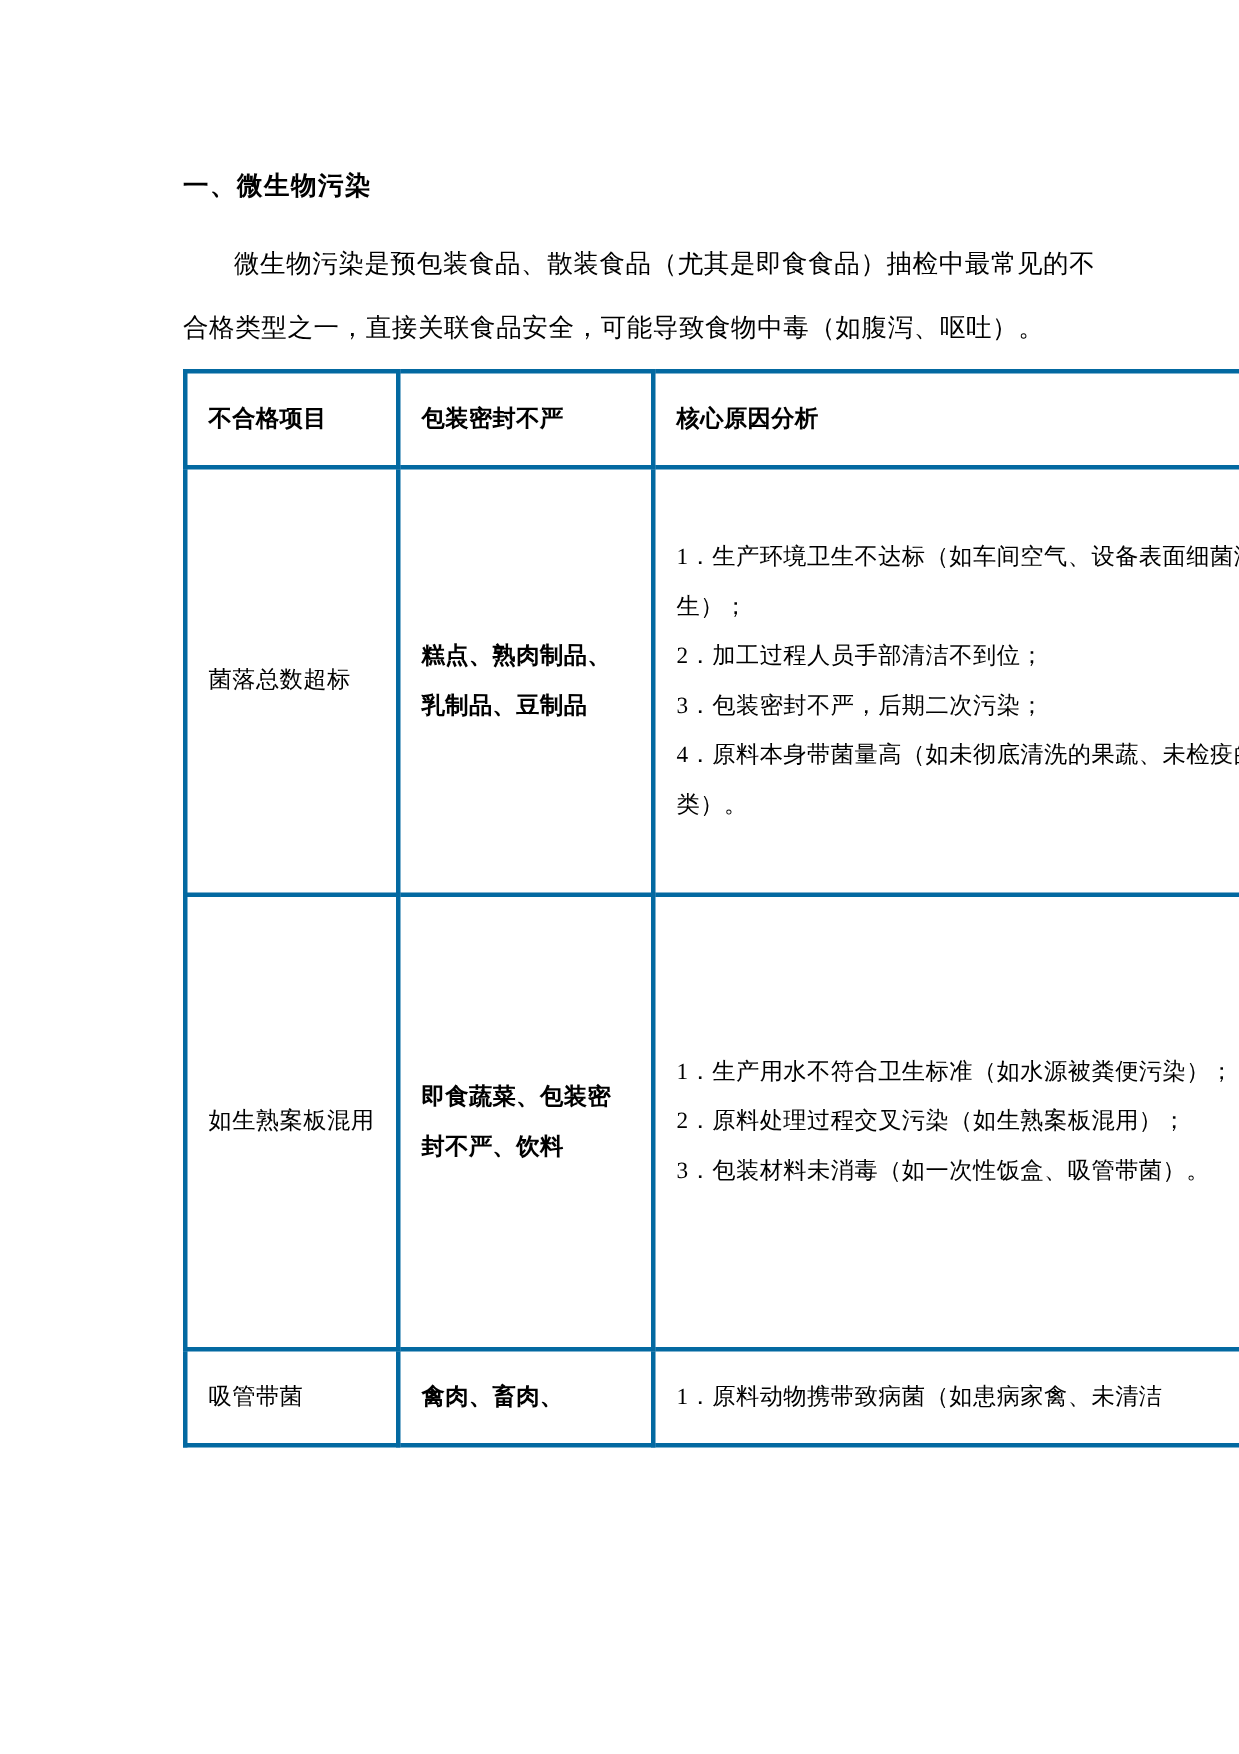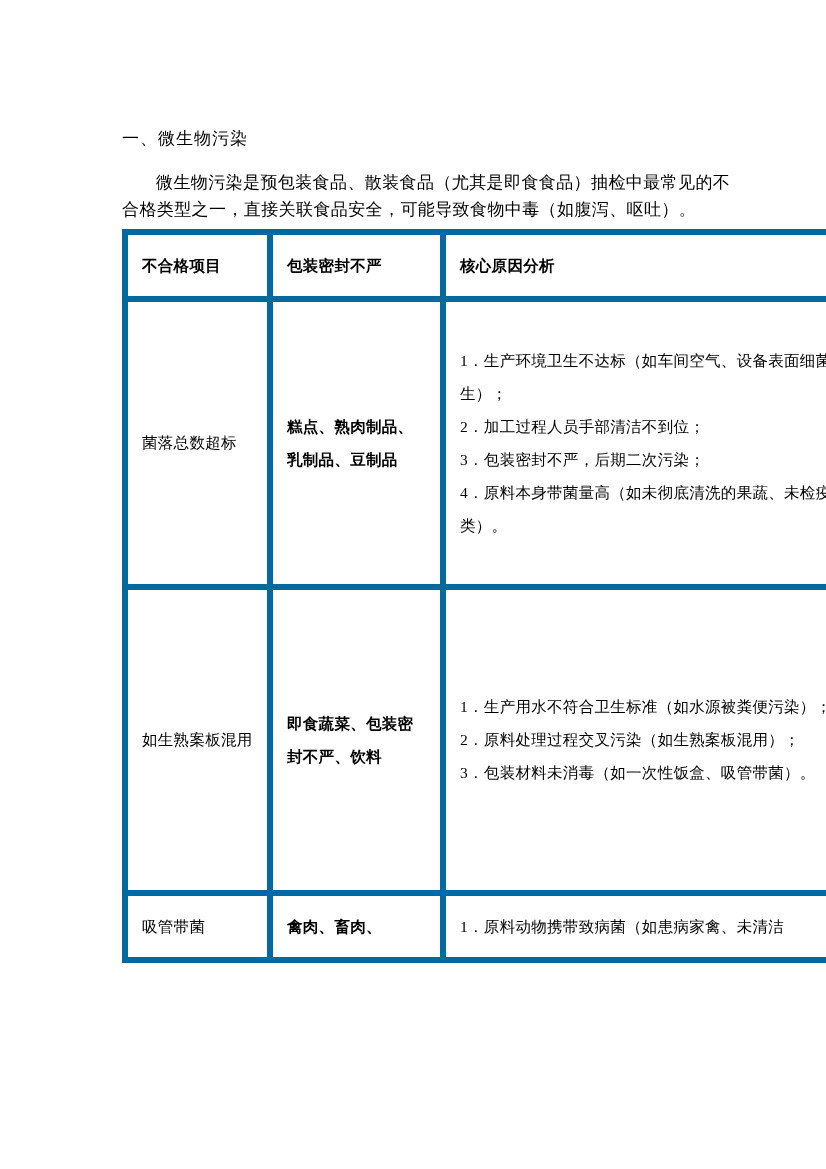--- a/index.html
+++ b/index.html
@@ -16,44 +16,44 @@
     overflow: hidden;
   }
   .page {
     box-sizing: border-box;
     width: 826px;
     height: 1169px;
     padding: 112px 95px 0 122px;
   }
   .heading {
     font-family: "Liberation Sans", "DejaVu Sans", sans-serif;
-    font-weight: normal;
+    font-weight: bold;
     font-size: 17px;
     letter-spacing: 1px;
-    margin: 15px 0 18px 0;
+    margin: 0 0 18px 0;
     line-height: 1.4;
   }
   .para-block {
     margin-bottom: 6px;
   }
   .lead {
     font-size: 17px;
-    line-height: 27px;
+    line-height: 43px;
     text-indent: 34px;
     margin: 0 0 6px 0;
     letter-spacing: 0.4px;
   }
   table.data {
     border-collapse: collapse;
     width: 677px;
     table-layout: fixed;
     margin-top: 4px;
   }
   table.data td {
-    border: 6px solid #0369a1;
+    border: 3px solid #0369a1;
     vertical-align: middle;
     padding: 14px 12px 14px 14px;
     font-size: 15.5px;
     line-height: 33px;
     letter-spacing: 0.3px;
   }
   td.col-item {
     width: 113px;
     font-weight: normal;
   }

